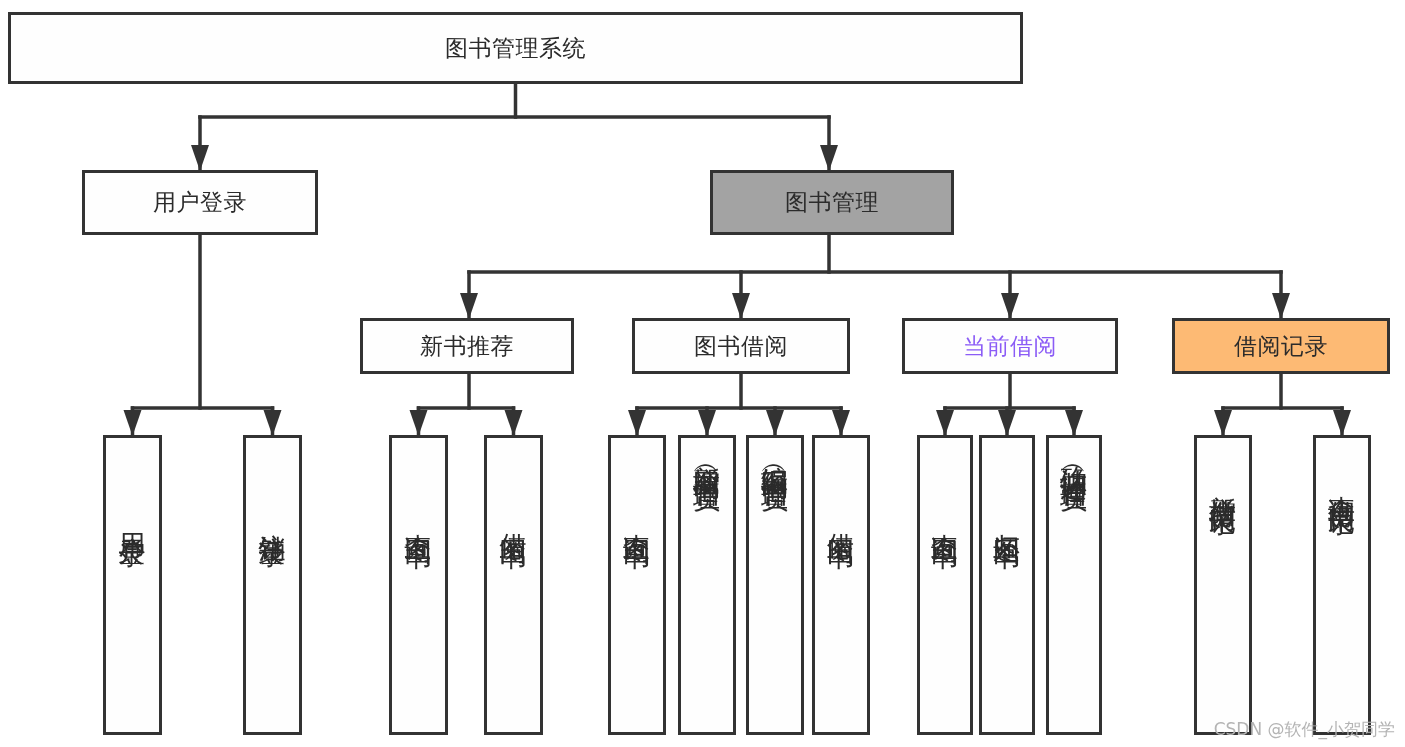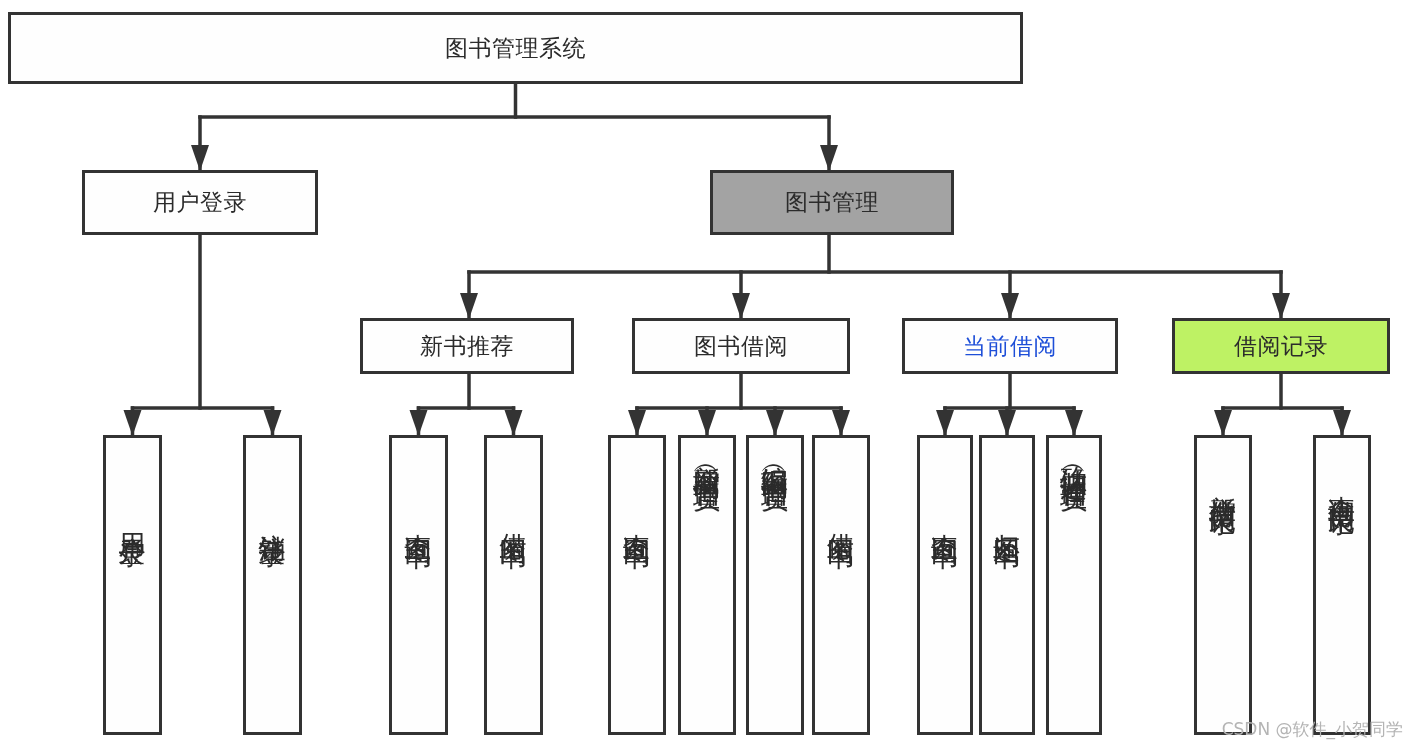--- a/index.html
+++ b/index.html
@@ -75,21 +75,21 @@
   #edges {
     position: absolute;
     left: 0;
     top: 0;
     width: 1405px;
     height: 747px;
     pointer-events: none;
   }
   #watermark {
     position: absolute;
-    right: 2px;
+    right: 10px;
     bottom: 6px;
     font-size: 17px;
     color: #b4b4b4;
     font-family: "DejaVu Sans", "Liberation Sans", sans-serif;
     white-space: nowrap;
     user-select: none;
   }
 </style>
 </head>
 <body>
@@ -159,23 +159,23 @@
       <div class="node level-1 horizontal" style="left: 710px; top: 170px; width: 244px; height: 65px; border-color: rgb(51, 51, 51); background: #a3a3a3;">
         <span class="node-label" style="color: rgb(43, 43, 43);">图书管理</span>
       </div>
       <div class="node level-2 horizontal" style="left: 360px; top: 318px; width: 214px; height: 56px; border-color: rgb(51, 51, 51); background: rgb(254, 254, 254);">
         <span class="node-label" style="color: rgb(43, 43, 43);">新书推荐</span>
       </div>
       <div class="node level-2 horizontal" style="left: 632px; top: 318px; width: 218px; height: 56px; border-color: rgb(51, 51, 51); background: rgb(254, 254, 254);">
         <span class="node-label" style="color: rgb(43, 43, 43);">图书借阅</span>
       </div>
       <div class="node level-2 horizontal" style="left: 902px; top: 318px; width: 216px; height: 56px; border-color: rgb(51, 51, 51); background: rgb(254, 254, 254);">
-        <span class="node-label" style="color: #1d4ed8; font-family: Liberation Serif, serif;">当前借阅</span>
-      </div>
-      <div class="node level-2 horizontal" style="left: 1172px; top: 318px; width: 218px; height: 56px; border-color: rgb(51, 51, 51); background: #bef264;">
+        <span class="node-label" style="color: #8b5cf6; font-family: Liberation Serif, serif;">当前借阅</span>
+      </div>
+      <div class="node level-2 horizontal" style="left: 1172px; top: 318px; width: 218px; height: 56px; border-color: rgb(51, 51, 51); background: #fdba74;">
         <span class="node-label" style="color: rgb(43, 43, 43);">借阅记录</span>
       </div>
       <div class="node level-3 vertical short" style="left: 103px; top: 435px; width: 59px; height: 300px; border-color: rgb(51, 51, 51); background: rgb(254, 254, 254);">
         <span class="node-label" style="color: rgb(43, 43, 43);">用户登录</span>
       </div>
       <div class="node level-3 vertical short" style="left: 243px; top: 435px; width: 59px; height: 300px; border-color: rgb(51, 51, 51); background: rgb(254, 254, 254);">
         <span class="node-label" style="color: rgb(43, 43, 43);">注销登录</span>
       </div>
       <div class="node level-3 vertical short" style="left: 389px; top: 435px; width: 59px; height: 300px; border-color: rgb(51, 51, 51); background: rgb(254, 254, 254);">
         <span class="node-label" style="color: rgb(43, 43, 43);">查询图书</span>

